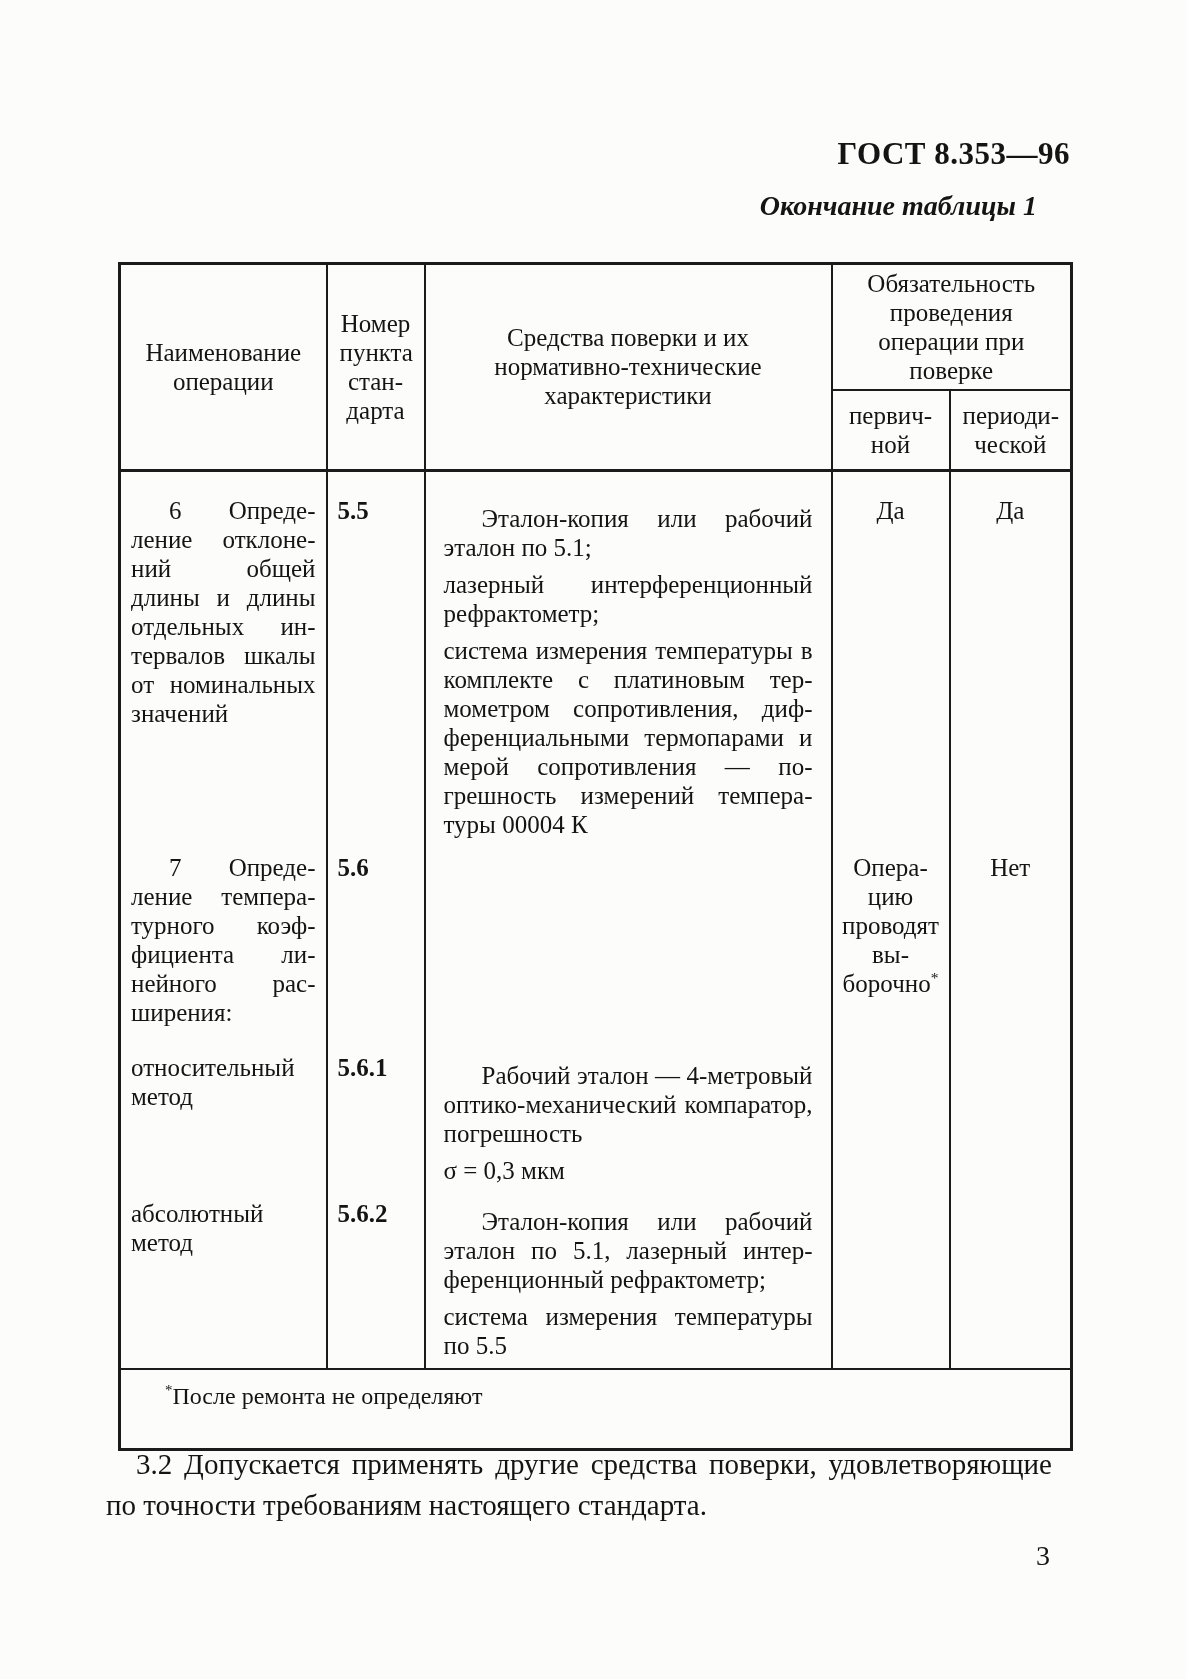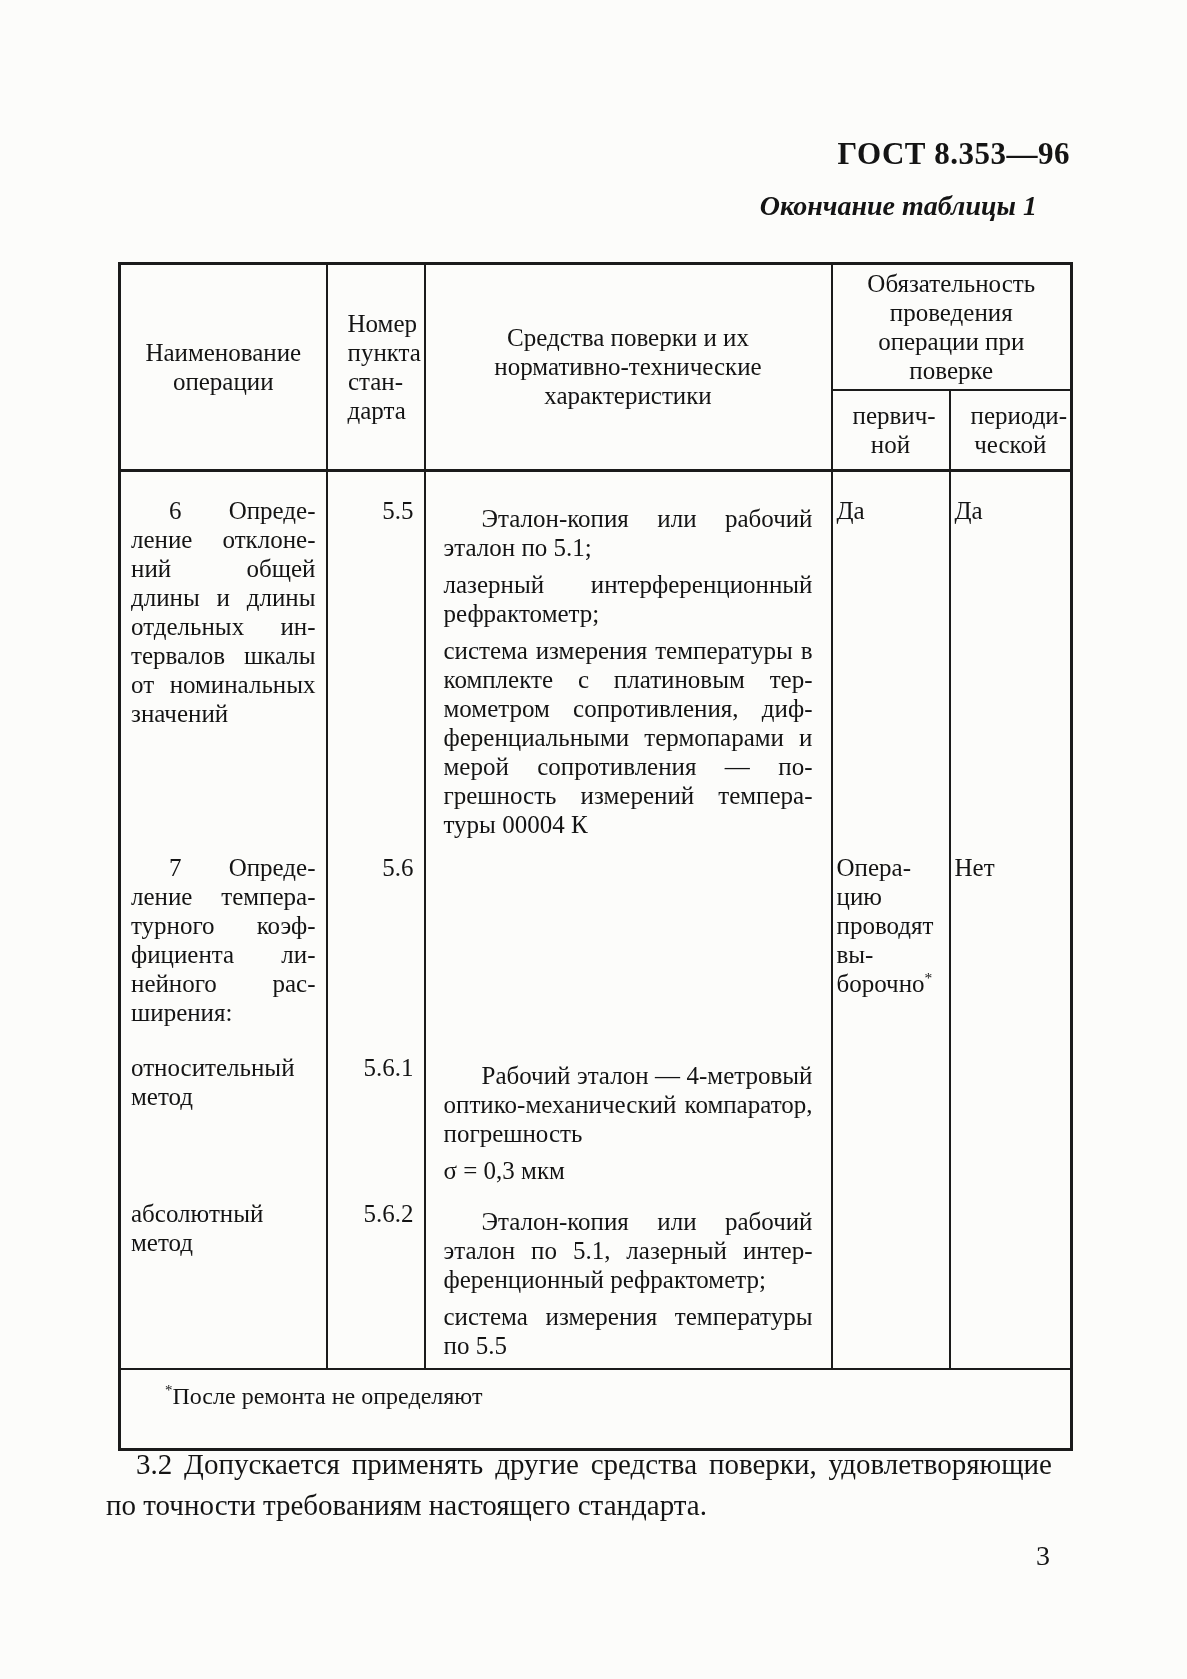--- a/index.html
+++ b/index.html
@@ -36,40 +36,40 @@
   col.c1{width:207px;}
   col.c2{width:98px;}
   col.c3{width:407px;}
   col.c4{width:118px;}
   col.c5{width:122px;}
   thead tr:nth-child(1){height:115px;}
   thead tr:nth-child(2){height:80px;}
   th{
     border:2px solid var(--ink);
     font-weight:normal;vertical-align:middle;
-    padding:4px 20px;
+    padding:4px 12px;
   }
   thead th{border-bottom:3px solid var(--ink);}
   th.th-mand{border-bottom:2px solid var(--ink);}
   tbody td{
     border-left:2px solid var(--ink);
     border-right:2px solid var(--ink);
     border-top:none;border-bottom:none;
     vertical-align:top;
     padding:6px 10px 0 10px;
   }
   tbody tr:nth-child(1){height:365px;}
   tbody tr:nth-child(2){height:200px;}
   tbody tr:nth-child(3){height:140px;}
   tbody tr:nth-child(4){height:175px;}
   tbody tr:nth-child(1) td{padding-top:24px;}
   .cell-op{text-align:justify;}
   .cell-means{text-align:justify;}
-  .cell-clause{text-align:right;}
-  .cell-flag{padding-left:4px;padding-right:4px;}
+  .cell-clause{text-align:left;font-weight:bold;}
+  .cell-flag{text-align:center;padding-left:4px;padding-right:4px;}
   .first-indent{text-indent:38px;}
   .means-para{margin:8px;}
   tfoot td{
     border:2px solid var(--ink);
     border-bottom:3px solid var(--ink);
     height:66px;vertical-align:top;
     padding:12px 10px 0 44px;
     font-size:24px;line-height:28px;margin-top:38px;
   }
   sup{font-size:0.62em;line-height:0;}

